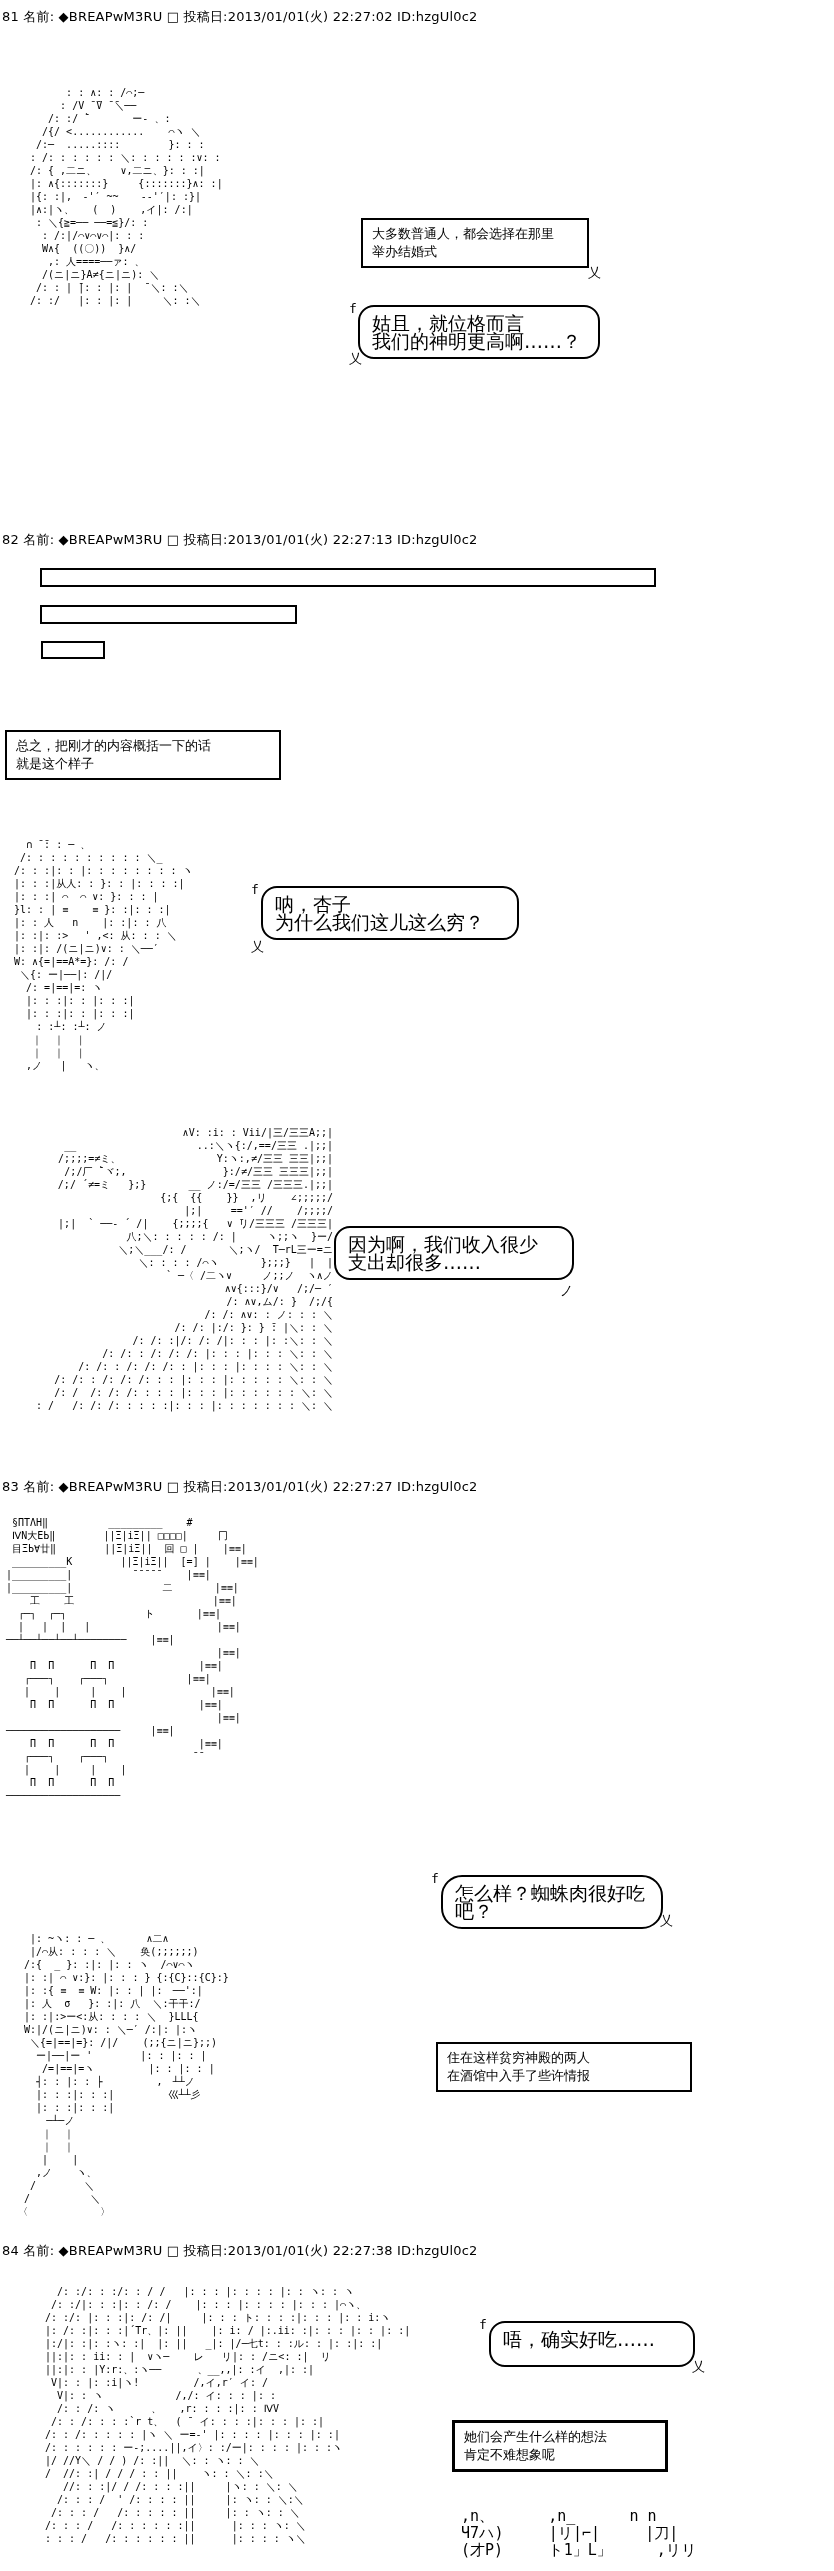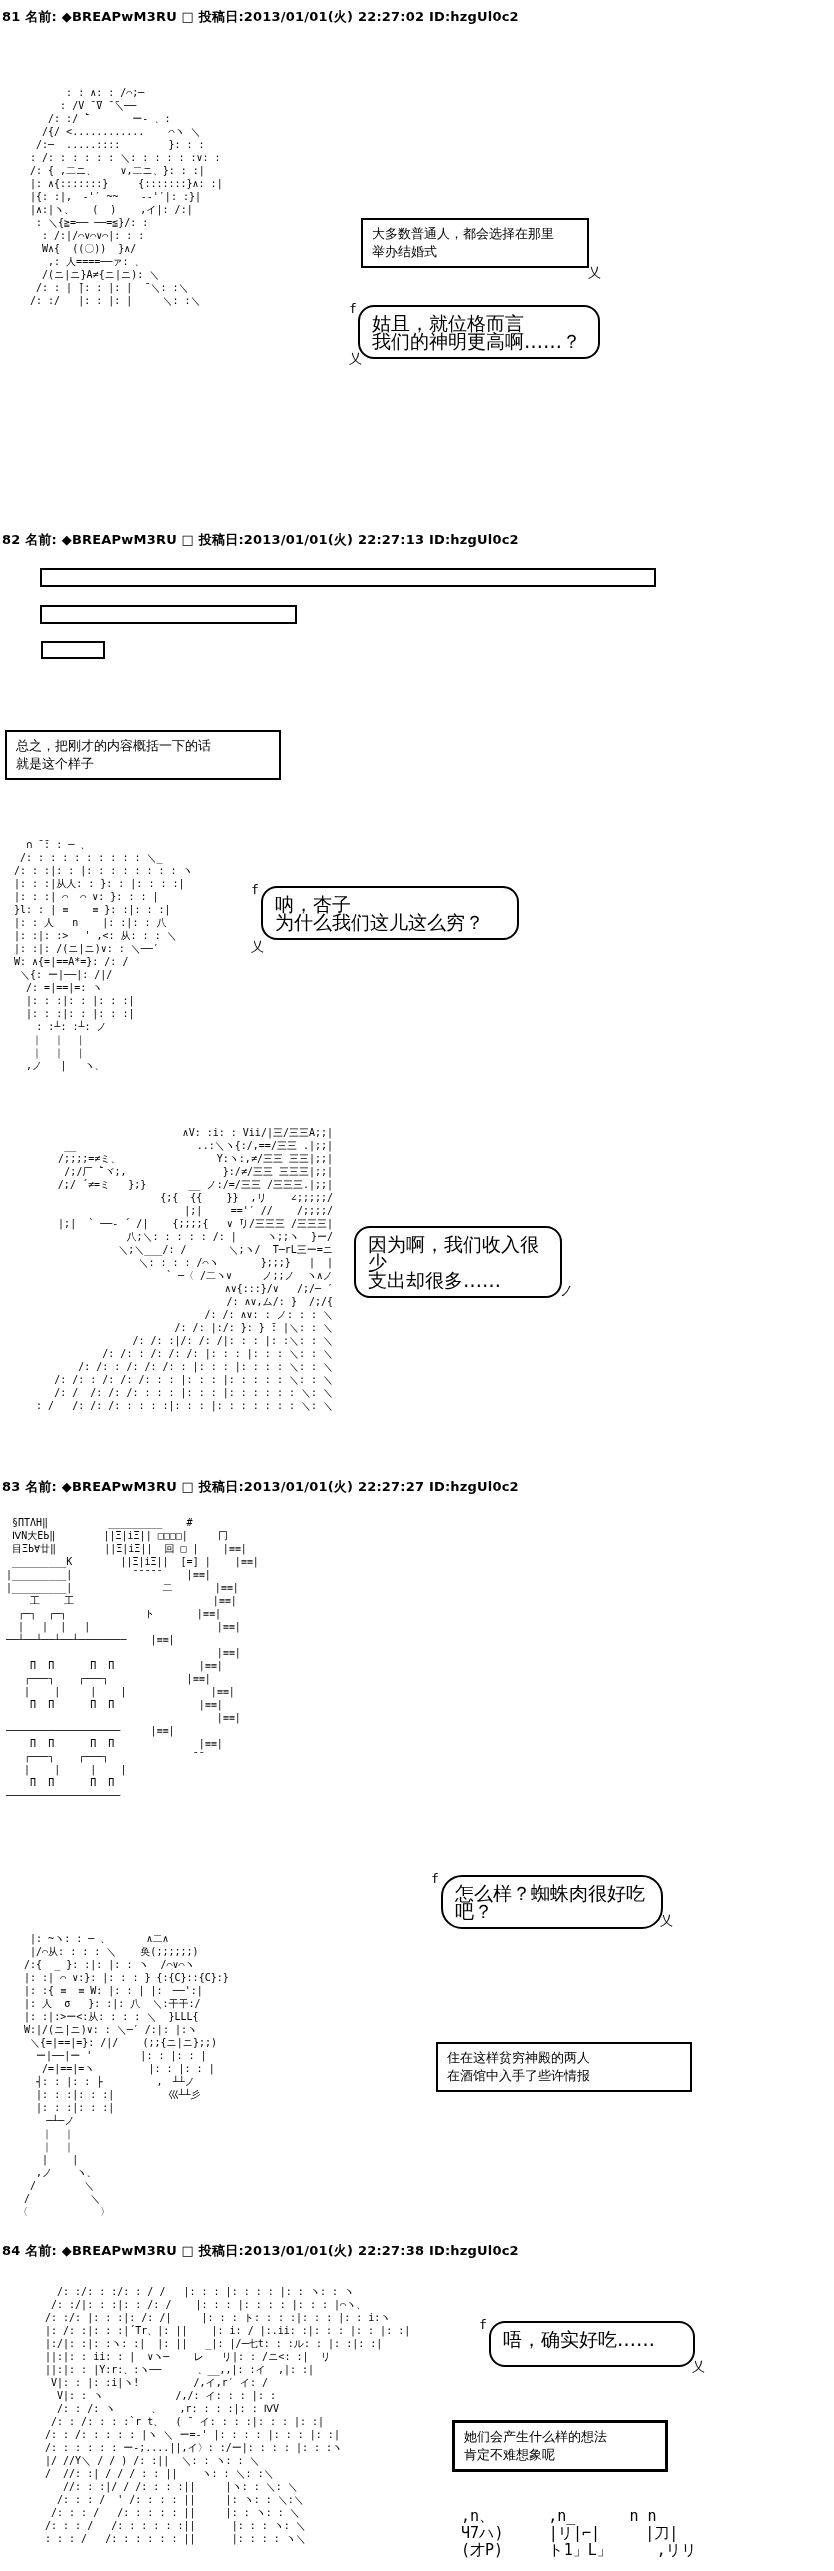--- a/index.html
+++ b/index.html
@@ -12,21 +12,20 @@
     color: #000000;
     font-family: "DejaVu Sans", "Liberation Sans", sans-serif;
     overflow: hidden;
   }
   .hdr {
     position: absolute;
     font-size: 13px;
     white-space: nowrap;
     z-index: 3;
     letter-spacing: 0.2px;
-    font-weight: bold;
   }
   .aa {
     position: absolute;
     margin: 0;
     font-family: "DejaVu Sans Mono", "Liberation Mono", monospace;
     font-size: 10px;
     line-height: 13px;
     white-space: pre;
     z-index: 1;
   }
@@ -149,21 +148,21 @@
        /: ∧∨,ム/: }  /;/{
       /: /: ∧∨: : ノ: : : ＼
      /: /: |:/: }: } ̄: |＼: : ＼
     /: /: :|/: /: /|: : : |: :＼: : ＼
    /: /: : /: /: /: |: : : |: : : ＼: : ＼
   /: /: : /: /: /: : |: : : |: : : : ＼: : ＼
  /: /: : /: /: /: : : |: : : |: : : : : ＼: : ＼
 /: /  /: /: /: : : : |: : : |: : : : : : ＼: ＼
 : /   /: /: /: : : : :|: : : |: : : : : : : ＼: ＼</pre>
 
-  <div class="bubble" style="left:354px; top:1226px; width:208px;">因为啊，我们收入很少
+  <div class="bubble" style="left:334px; top:1226px; width:240px;">因为啊，我们收入很少
 支出却很多……</div>
   <span class="mark" style="left:560px; top:1282px;">ノ</span>
 
   <div class="hdr" style="left:2px; top:1478px;">83 名前: ◆BREAPwM3RU □ 投稿日:2013/01/01(火) 22:27:27 ID:hzgUl0c2</div>
 
   <pre class="aa" style="left:6px; top:1516px;"> §ΠΤΛΗ‖          _________    #
  ⅣΝ大ΕЬ‖        ||Ξ|iΞ|| □□□□|     冂
  目ΞЬ∀廿‖        ||Ξ|iΞ||  回 □ |    |≡≡|
  _________Κ        ||Ξ|iΞ||  [=] |    |≡≡|
 |_________|          ̄ ̄ ̄ ̄ ̄     |≡≡|

